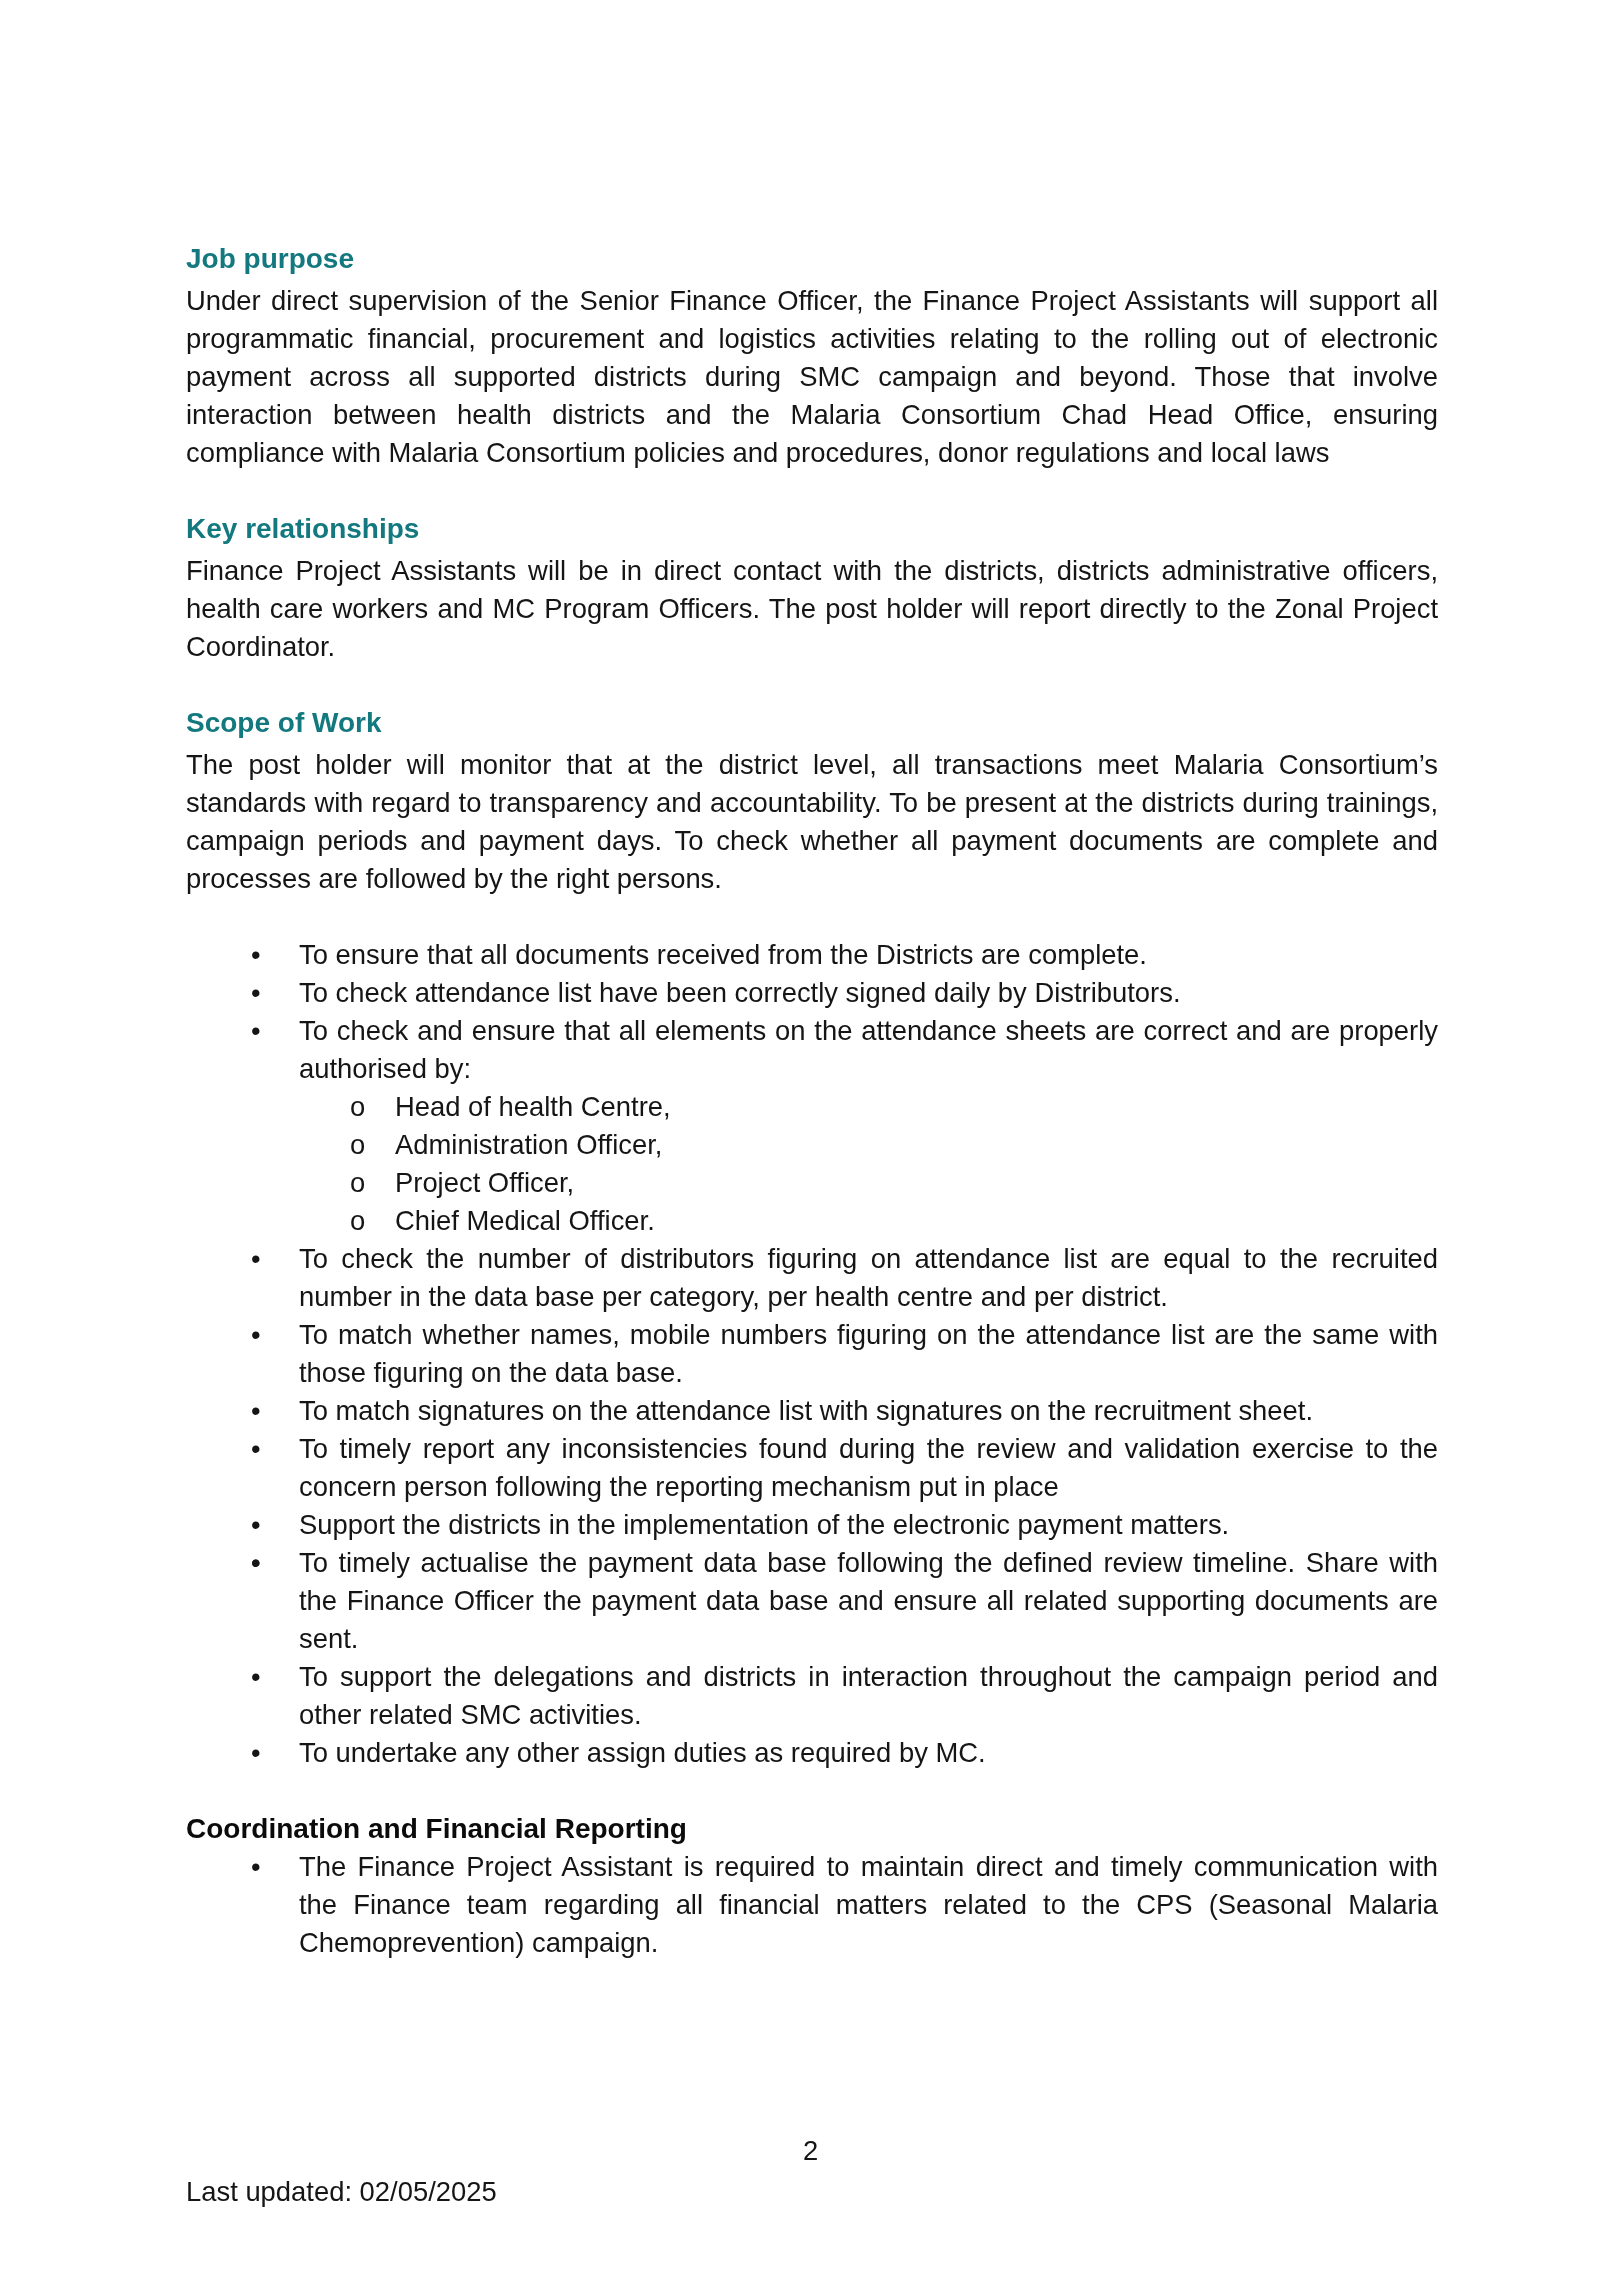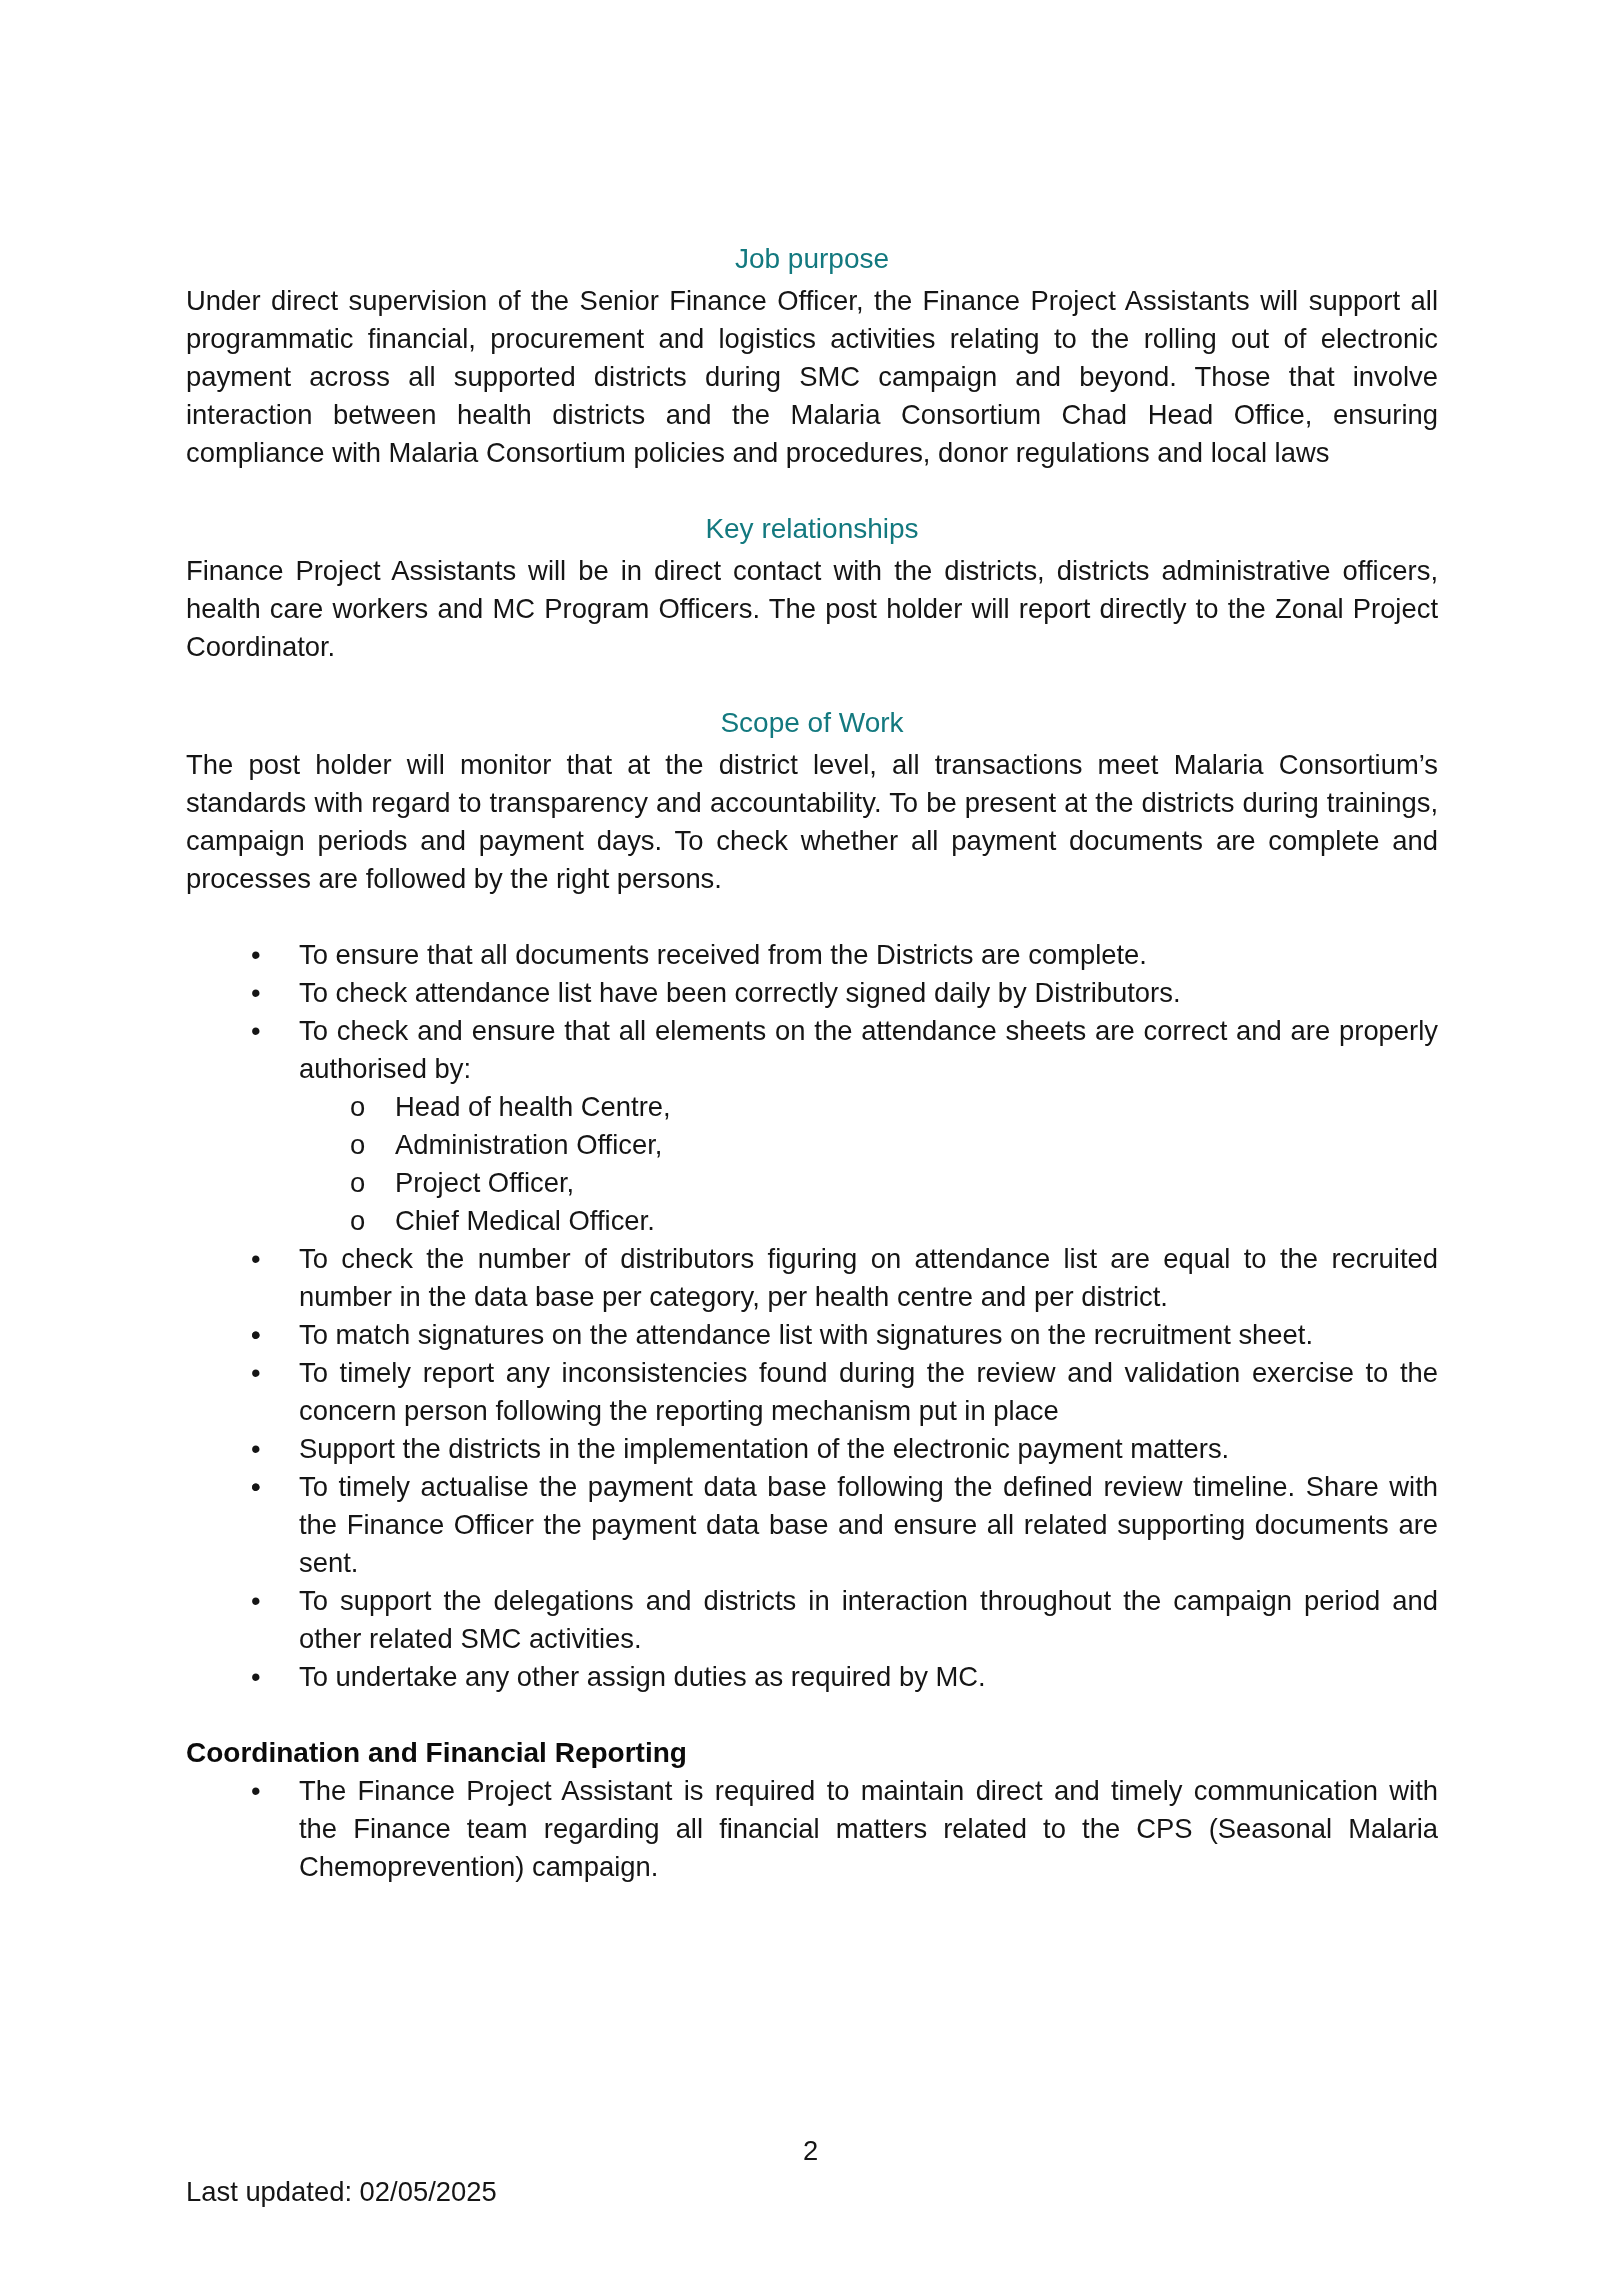--- a/index.html
+++ b/index.html
@@ -12,24 +12,23 @@
     box-sizing: border-box;
     padding: 240px 183px 0 186px;
     font-family: "Liberation Sans", sans-serif;
     font-size: 27.4px;
     line-height: 38px;
     color: #151515;
     overflow: hidden;
   }
   .h-teal {
     color: var(--accent, #13797F);
-    font-weight: normal;
+    font-weight: bold;
     font-size: 28px;
     margin: 0;
-    text-align: center;
   }
   .h-teal.gap-after { margin-bottom: 38px; }
   p.body {
     margin: 4px 0 38px 0;
     text-align: justify;
   }
   .h-black {
     font-weight: bold;
     font-size: 28px;
     margin: 0;
@@ -126,20 +125,21 @@
           <span class="circ">o</span>
           <span>Chief Medical Officer.</span>
         </li>
       </ul>
       <li class="b">
         <span class="dot">•</span>
         <span>To check the number of distributors figuring on attendance list are equal to the recruited number in the data base per category, per health centre and per district.</span>
       </li>
       <li class="b">
         <span class="dot">•</span>
+        <span>To match whether names, mobile numbers figuring on the attendance list are the same with those figuring on the data base.</span>
       </li>
       <li class="b">
         <span class="dot">•</span>
         <span>To match signatures on the attendance list with signatures on the recruitment sheet.</span>
       </li>
       <li class="b">
         <span class="dot">•</span>
         <span>To timely report any inconsistencies found during the review and validation exercise to the concern person following the reporting mechanism put in place</span>
       </li>
       <li class="b">

